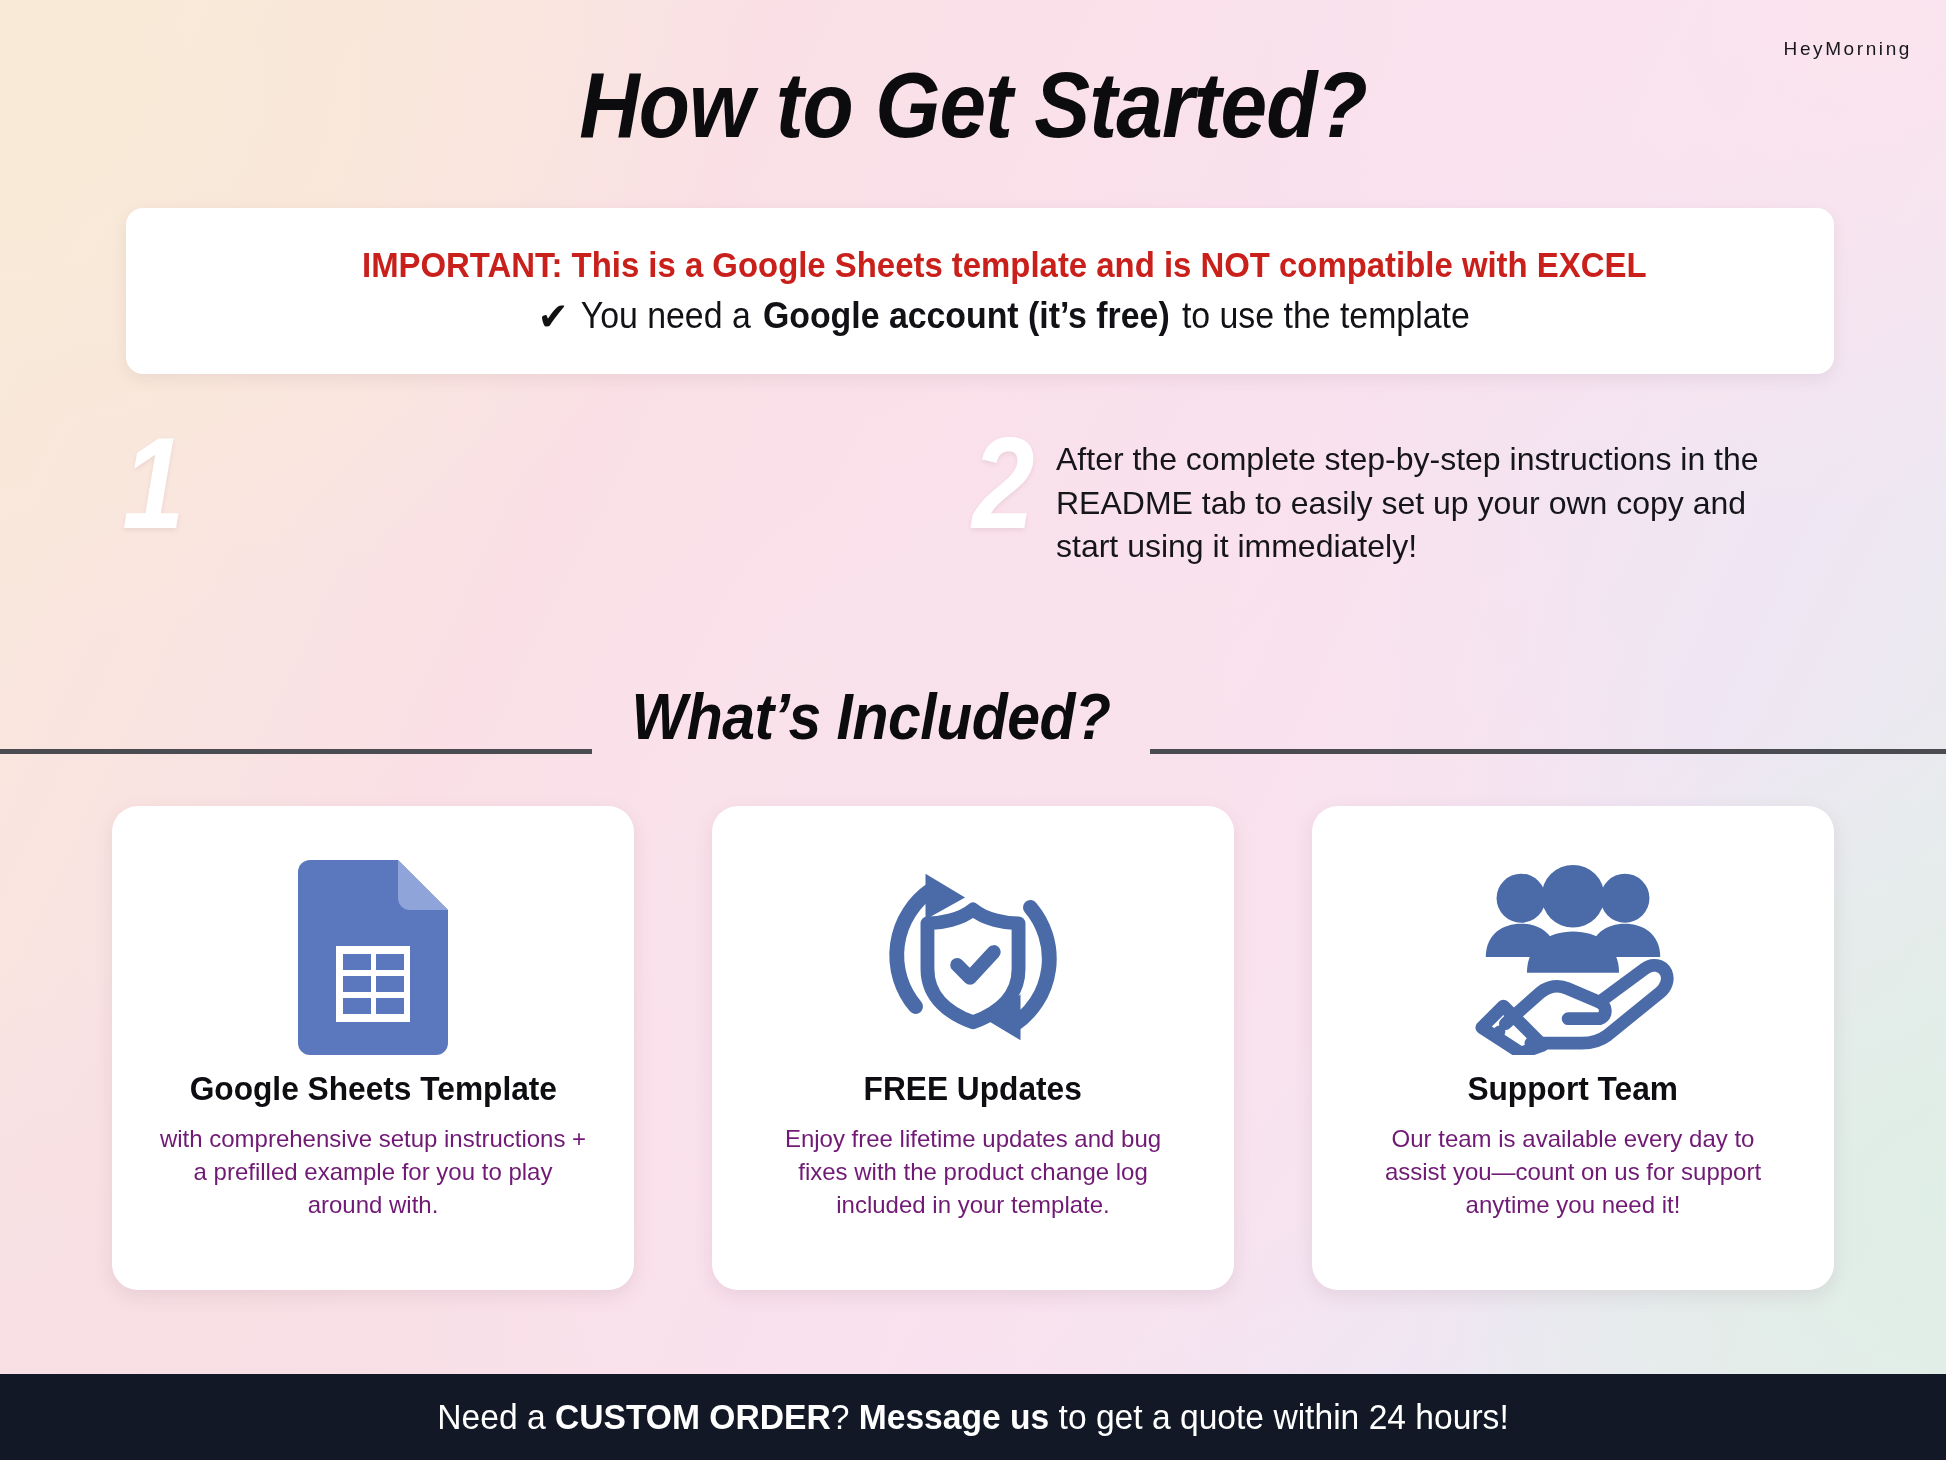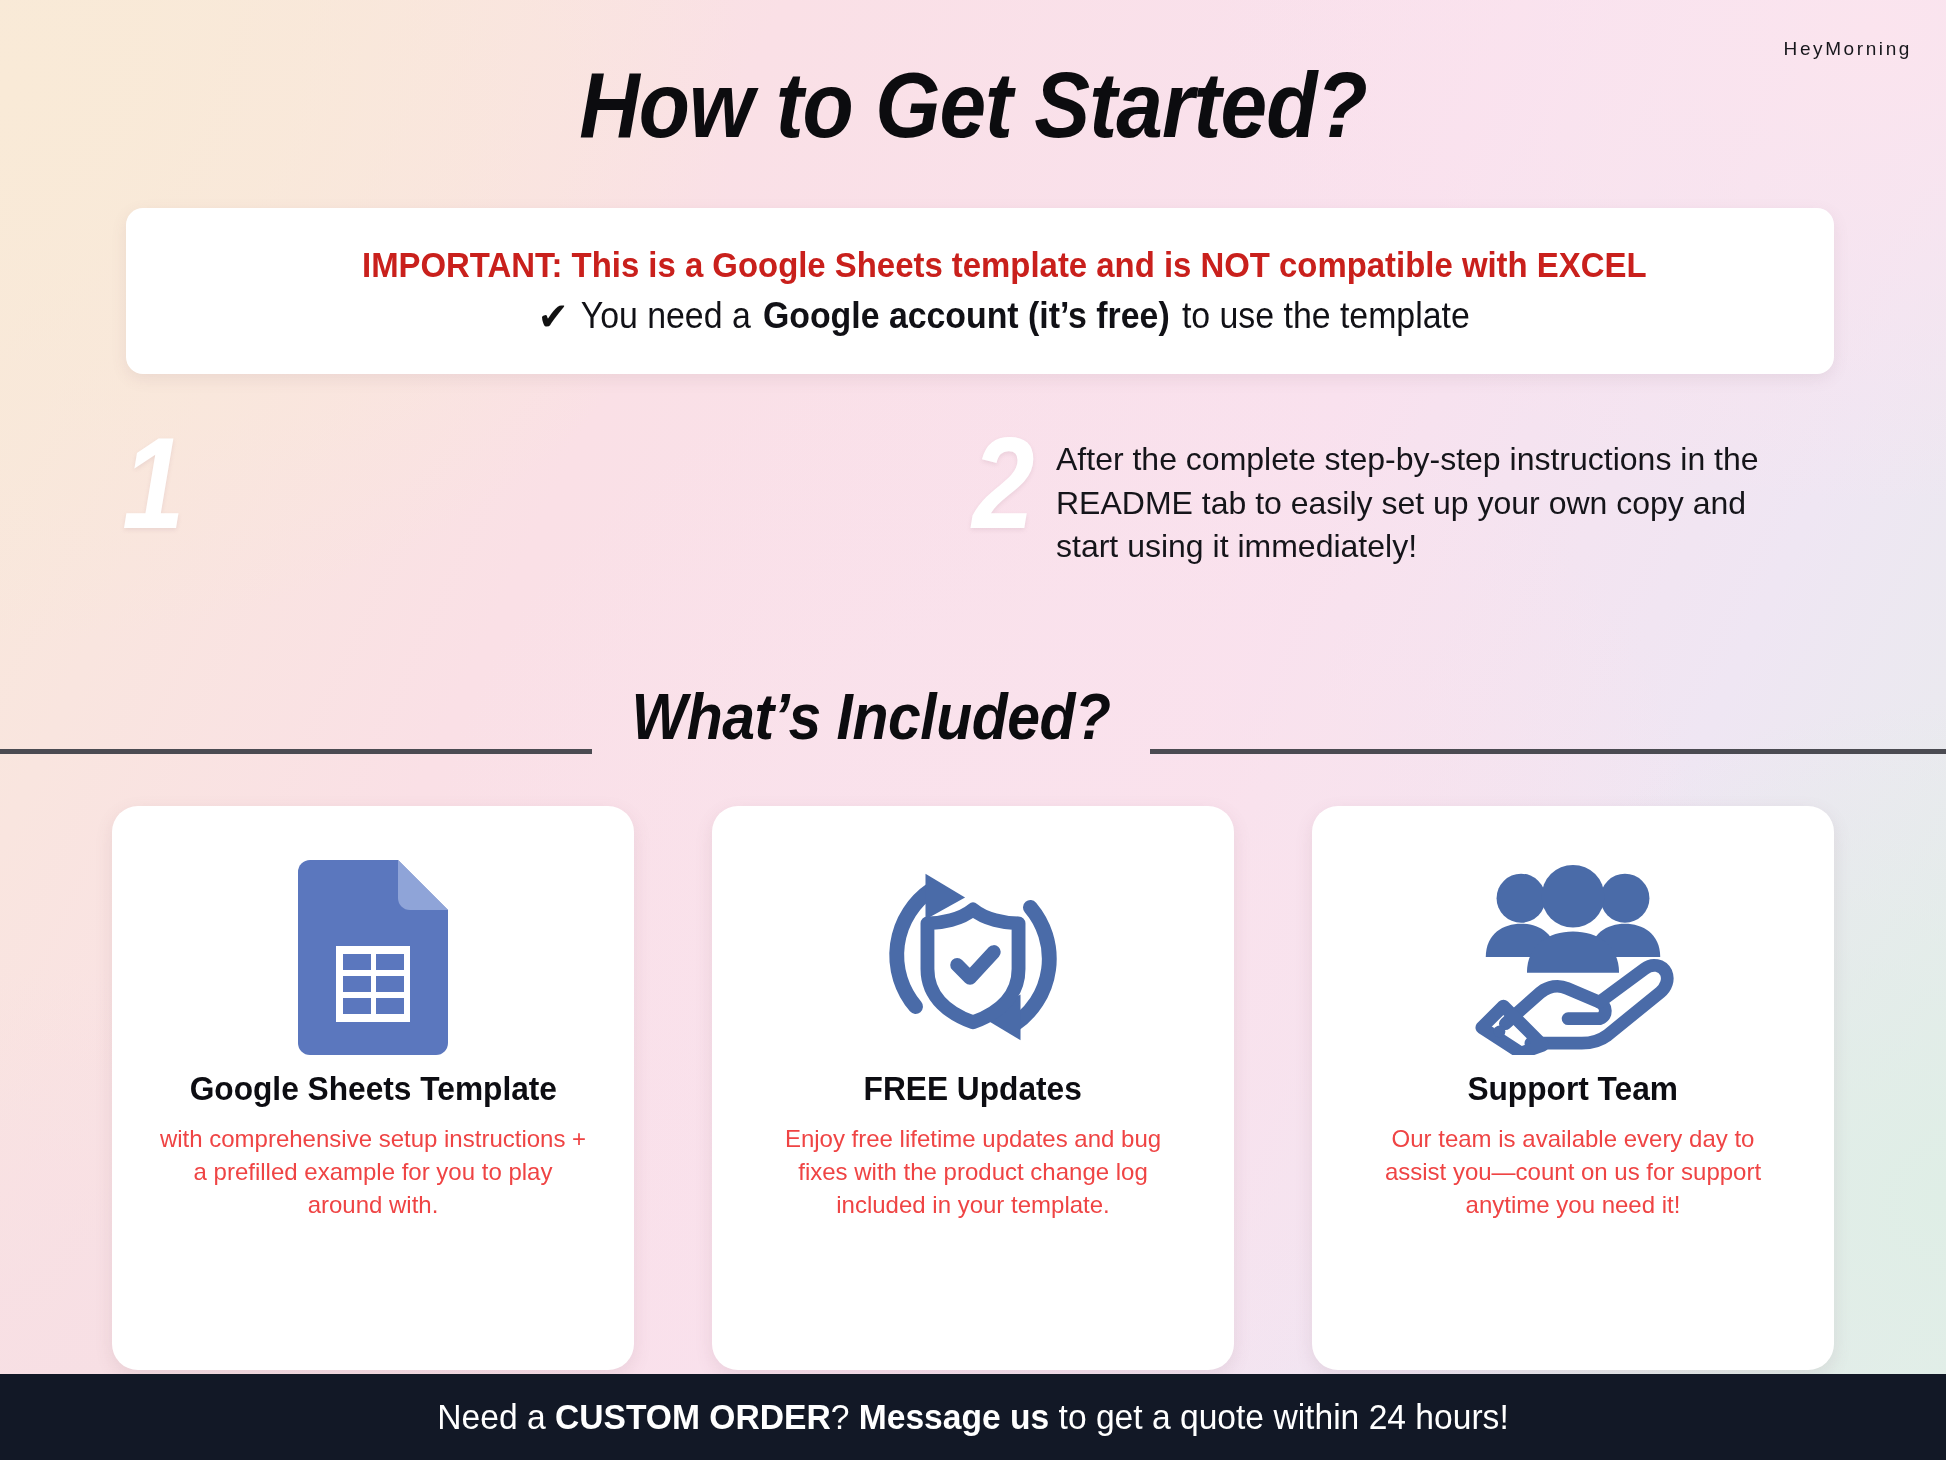--- a/index.html
+++ b/index.html
@@ -100,38 +100,38 @@
     white-space:nowrap;
   }
 
   
   .cards {
     position:absolute; top:806px; left:112px;
     width:1722px; height:484px;
     display:flex; justify-content:space-between;
   }
   .card {
-    width:522px; height:564px;
+    width:522px; height:484px;
     background:#fff; border-radius:26px;
     box-shadow:0 6px 18px rgba(120,80,95,.12);
     display:flex; flex-direction:column; align-items:center;
     padding:42px 26px 26px;
   }
   .card-icon {
     height:218px; width:100%;
     display:flex; align-items:center; justify-content:center;
   }
   .card-title {
     font-size:33px; font-weight:700; color:#0d0d12;
     margin-top:4px; text-align:center;
     transform:scaleX(.96);
     white-space:nowrap;
   }
   .card-text {
-    font-size:24px; line-height:1.38; color:#ef4444;
+    font-size:24px; line-height:1.38; color:#701a75;
     text-align:center; margin-top:14px; max-width:430px;
   }
 
   
   .footer {
     position:absolute; left:0; bottom:0;
     width:1946px; height:86px;
     background:#121826;
     display:flex; align-items:center; justify-content:center;
   }

